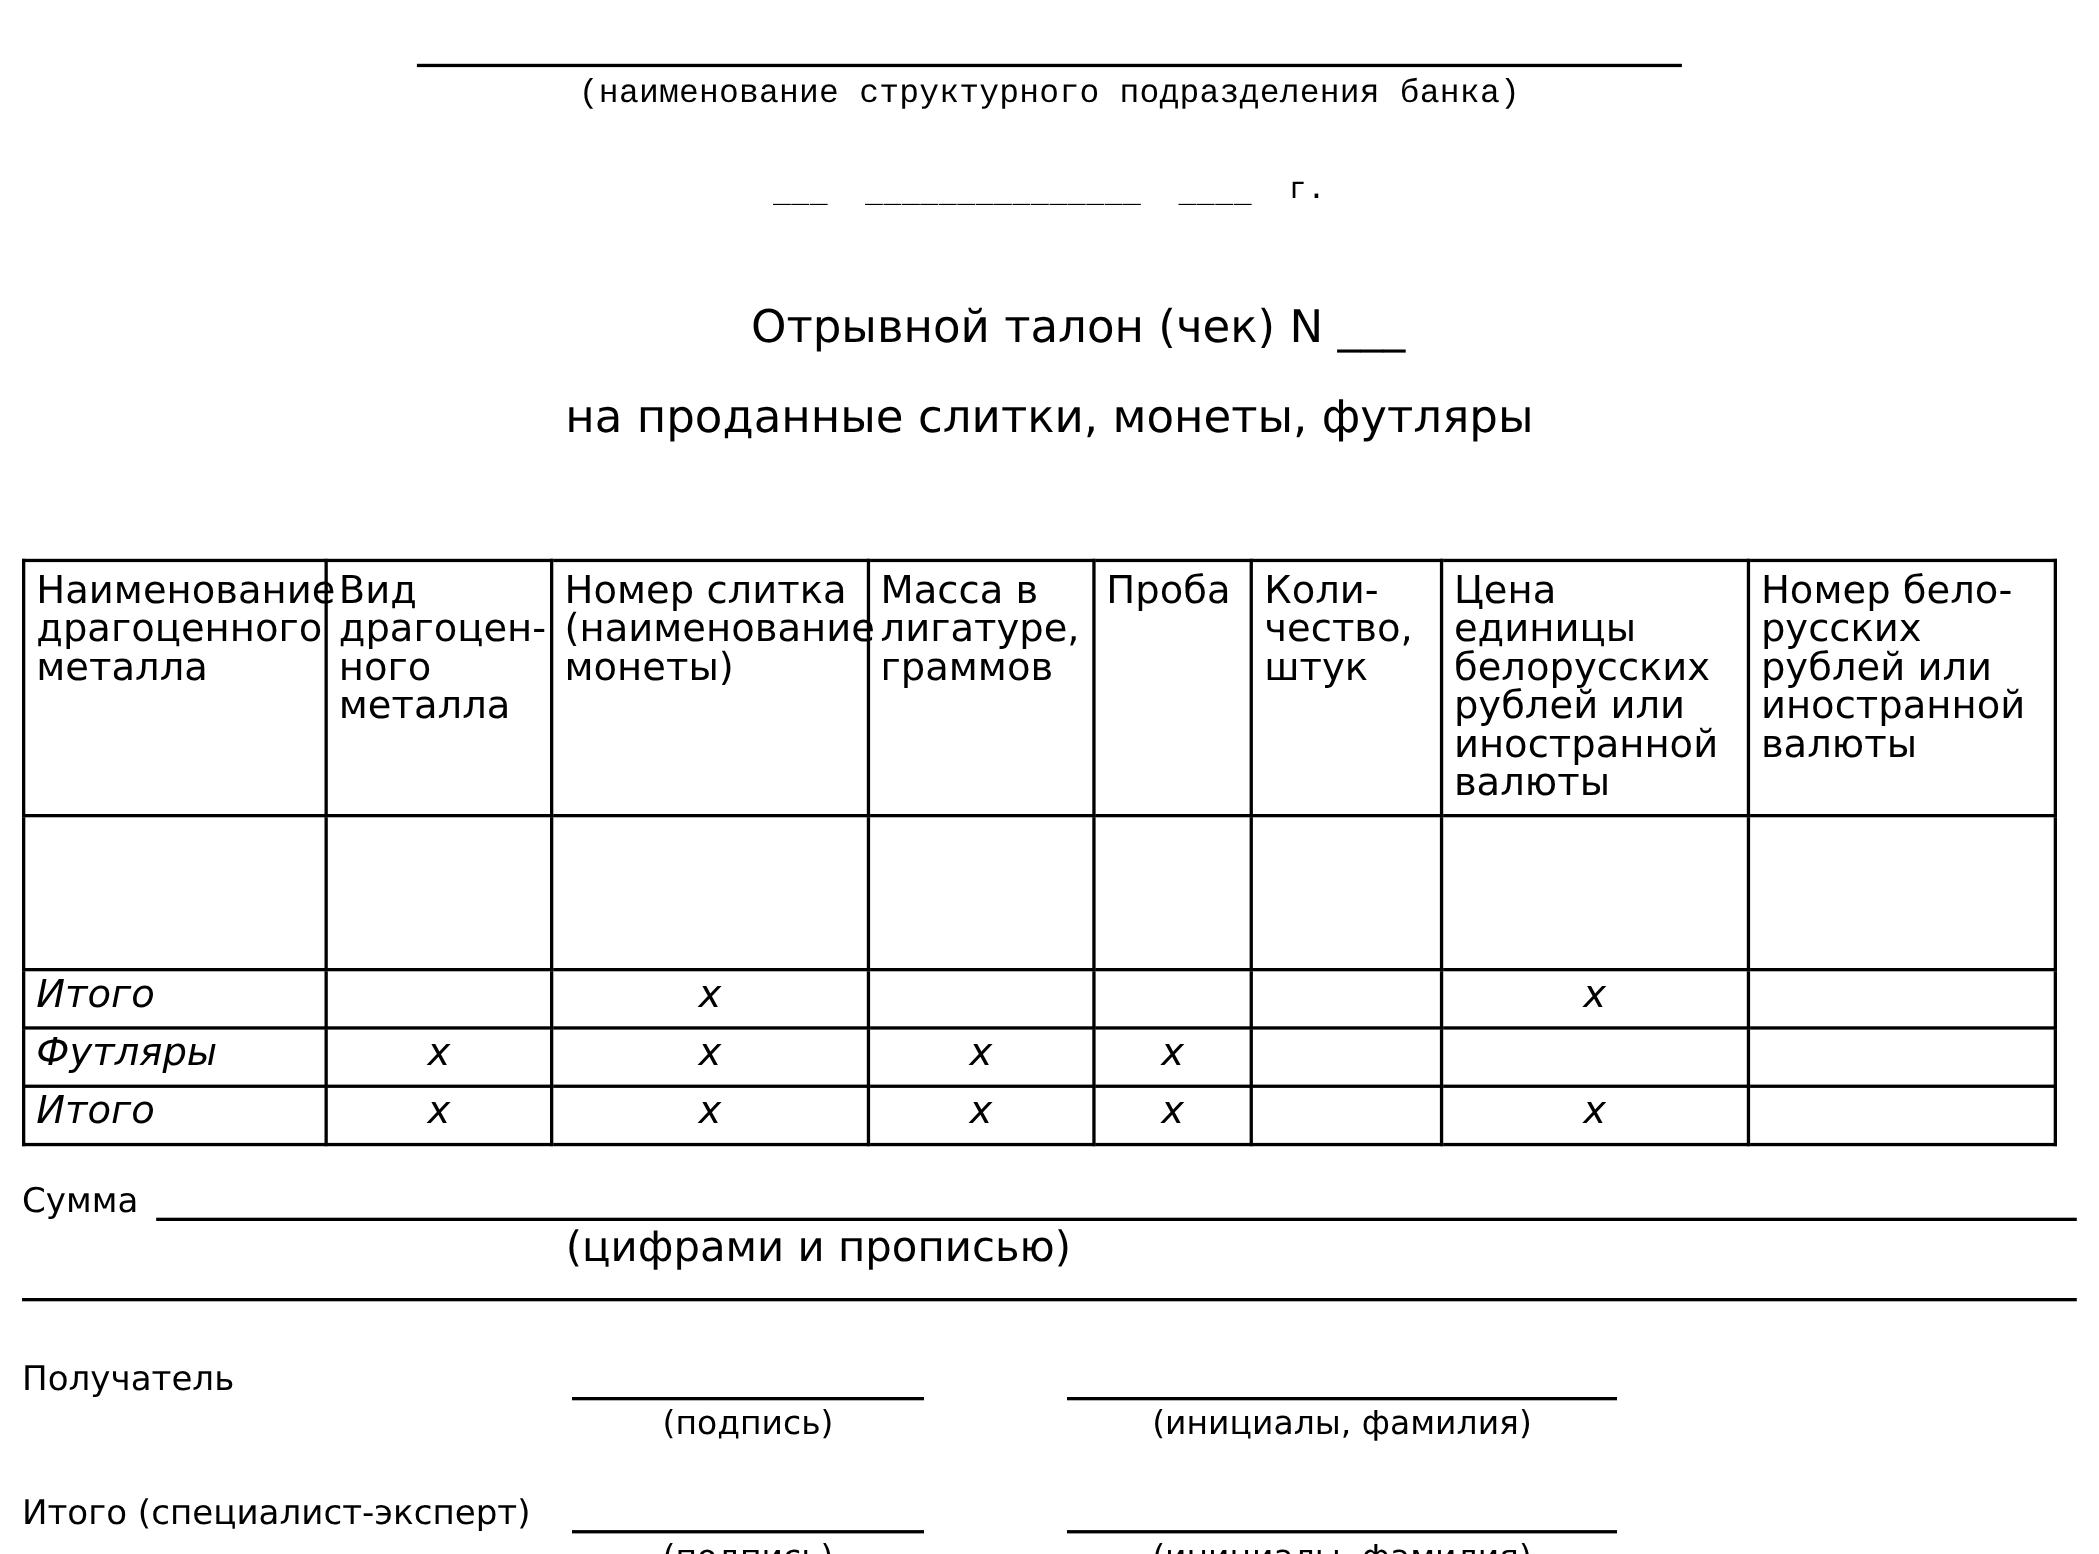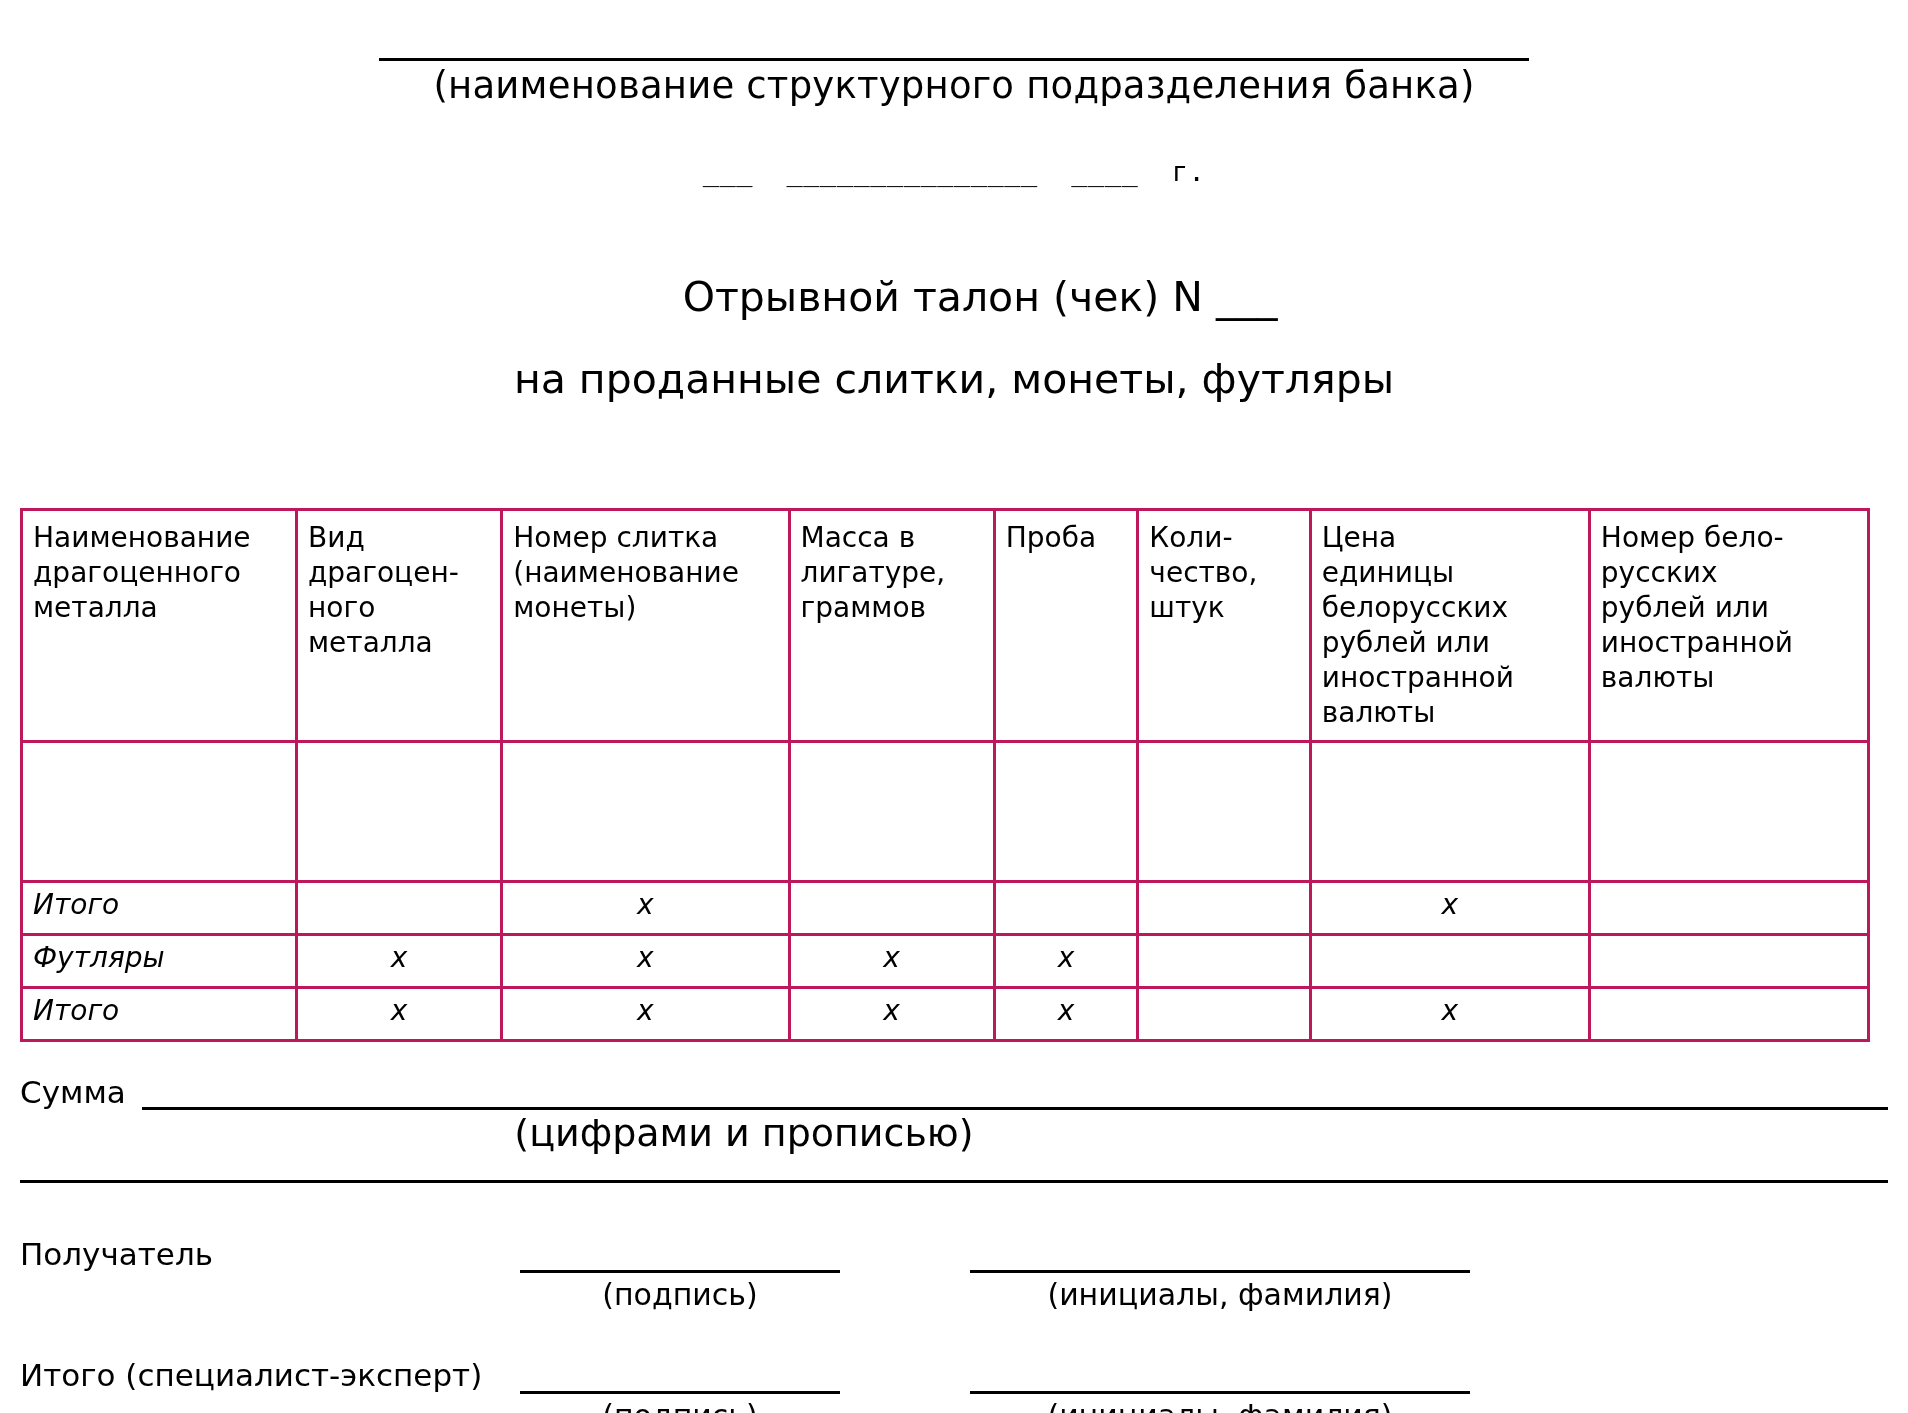--- a/index.html
+++ b/index.html
@@ -28,23 +28,24 @@
     padding-top: 58px;
     text-align: center;
   }
   .org-rule {
     width: 1150px;
     margin: 0 auto 6px auto;
     border-bottom: 3px solid #000;
     height: 0;
   }
   .org-caption {
-    font-size: 37px;
+    font-size: 30px;
     line-height: 38px;
     letter-spacing: 0.2px;
+    font-family: Liberation Mono, monospace;
   }
 
   .date-line {
     margin-top: 46px;
     text-align: center;
     font-size: 30px;
     line-height: 40px;
     white-space: pre;
     letter-spacing: 0.5px;
   }
@@ -64,25 +65,25 @@
 
   
   table.talon {
     margin-top: 26px;
     border-collapse: collapse;
     width: 1850px;
     table-layout: fixed;
   }
   table.talon th,
   table.talon td {
-    border: 3px solid #be185d;
+    border: 3px solid #000000;
     vertical-align: top;
     padding: 9px 10px 10px 10px;
     font-weight: normal;
-    font-size: 28px;
+    font-size: 35px;
     line-height: 35px;
     text-align: left;
   }
   table.talon td.center { text-align: center; }
   tr.empty-row td { height: 118px; }
   tr.total-row td { height: 40px; padding-top: 4px; padding-bottom: 6px; font-style: italic; }
   .hdr-cell span { display: block; }
 
   
   .sum-row {

